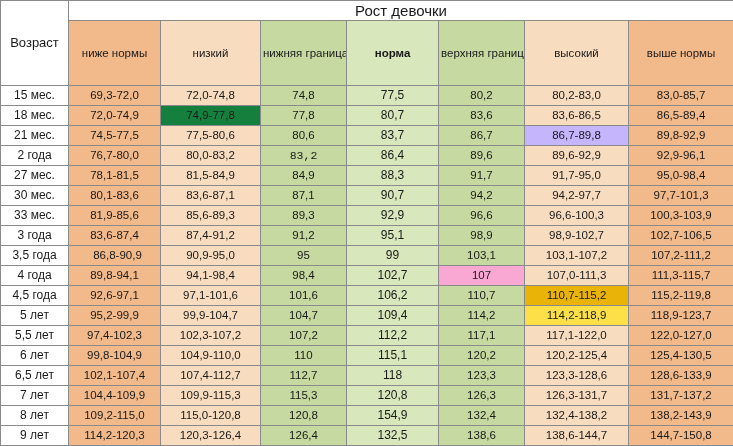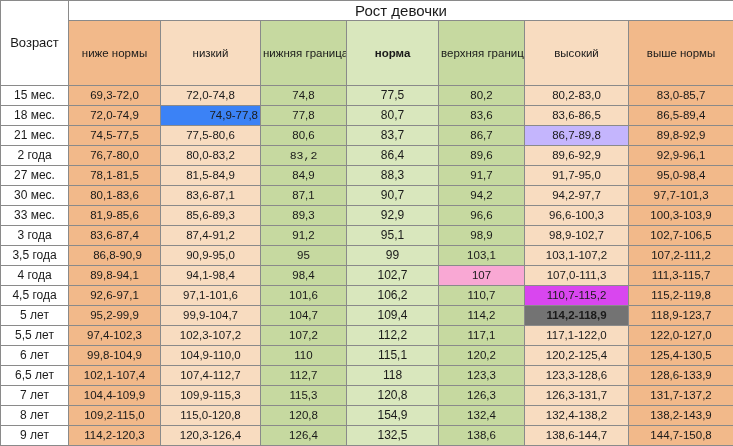--- a/index.html
+++ b/index.html
@@ -122,21 +122,21 @@
           <td class="val" style="background: rgb(248, 220, 192);">72,0-74,8</td>
           <td class="val" style="background: rgb(198, 217, 160);">74,8</td>
           <td class="norm" style="background: rgb(217, 231, 189);">77,5</td>
           <td class="val" style="background: rgb(198, 217, 160);">80,2</td>
           <td class="val" style="background: rgb(248, 220, 192);">80,2-83,0</td>
           <td class="val" style="background: rgb(242, 185, 138);">83,0-85,7</td>
         </tr>
         <tr class="data-row">
           <td class="age-cell">18 мес.</td>
           <td class="val" style="background: rgb(242, 185, 138);">72,0-74,9</td>
-          <td class="val" style="background: #3b82f6; text-align: right;">74,9-77,8</td>
+          <td class="val" style="background: #15803d;">74,9-77,8</td>
           <td class="val" style="background: rgb(198, 217, 160);">77,8</td>
           <td class="norm" style="background: rgb(217, 231, 189);">80,7</td>
           <td class="val" style="background: rgb(198, 217, 160);">83,6</td>
           <td class="val" style="background: rgb(248, 220, 192);">83,6-86,5</td>
           <td class="val" style="background: rgb(242, 185, 138);">86,5-89,4</td>
         </tr>
         <tr class="data-row">
           <td class="age-cell">21 мес.</td>
           <td class="val" style="background: rgb(242, 185, 138);">74,5-77,5</td>
           <td class="val" style="background: rgb(248, 220, 192);">77,5-80,6</td>
@@ -216,31 +216,31 @@
           <td class="val" style="background: rgb(248, 220, 192);">107,0-111,3</td>
           <td class="val" style="background: rgb(242, 185, 138);">111,3-115,7</td>
         </tr>
         <tr class="data-row">
           <td class="age-cell">4,5 года</td>
           <td class="val" style="background: rgb(242, 185, 138);">92,6-97,1</td>
           <td class="val" style="background: rgb(248, 220, 192);">97,1-101,6</td>
           <td class="val" style="background: rgb(198, 217, 160);">101,6</td>
           <td class="norm" style="background: rgb(217, 231, 189);">106,2</td>
           <td class="val" style="background: rgb(198, 217, 160);">110,7</td>
-          <td class="val" style="background: #d946ef; margin-left: 20px;">110,7-115,2</td>
+          <td class="val" style="background: #eab308; margin-left: 20px;">110,7-115,2</td>
           <td class="val" style="background: rgb(242, 185, 138);">115,2-119,8</td>
         </tr>
         <tr class="data-row">
           <td class="age-cell">5 лет</td>
           <td class="val" style="background: rgb(242, 185, 138);">95,2-99,9</td>
           <td class="val" style="background: rgb(248, 220, 192);">99,9-104,7</td>
           <td class="val" style="background: rgb(198, 217, 160);">104,7</td>
           <td class="norm" style="background: rgb(217, 231, 189);">109,4</td>
           <td class="val" style="background: rgb(198, 217, 160);">114,2</td>
-          <td class="val" style="background: #737373; font-weight: bold;">114,2-118,9</td>
+          <td class="val" style="background: #fde047;">114,2-118,9</td>
           <td class="val" style="background: rgb(242, 185, 138);">118,9-123,7</td>
         </tr>
         <tr class="data-row">
           <td class="age-cell">5,5 лет</td>
           <td class="val" style="background: rgb(242, 185, 138);">97,4-102,3</td>
           <td class="val" style="background: rgb(248, 220, 192);">102,3-107,2</td>
           <td class="val" style="background: rgb(198, 217, 160);">107,2</td>
           <td class="norm" style="background: rgb(217, 231, 189);">112,2</td>
           <td class="val" style="background: rgb(198, 217, 160);">117,1</td>
           <td class="val" style="background: rgb(248, 220, 192);">117,1-122,0</td>

